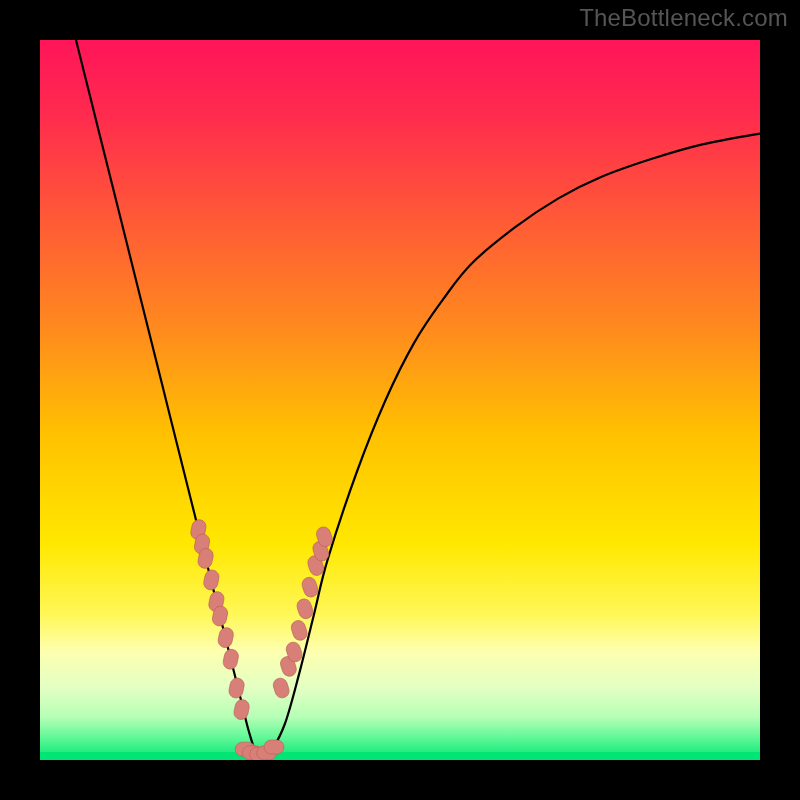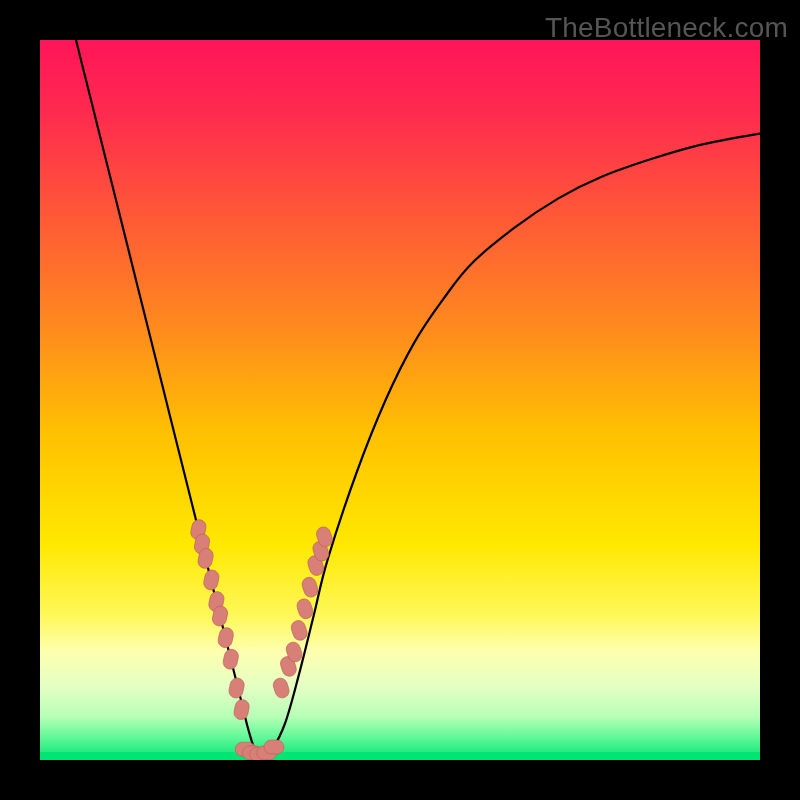--- a/index.html
+++ b/index.html
@@ -11,24 +11,24 @@
     font-family: Arial, Helvetica, sans-serif;
   }
   .frame {
     width: 800px;
     height: 800px;
     background: #000;
     position: relative;
   }
   .watermark {
     position: absolute;
-    top: 12px;
+    top: 4px;
     right: 12px;
     color: #555;
-    font-size: 28px;
+    font-size: 24px;
     font-weight: normal;
     letter-spacing: 0.2px;
     z-index: 10;
   }
   .plot-area {
     position: absolute;
     left: 40px;
     top: 40px;
     width: 720px;
     height: 720px;

